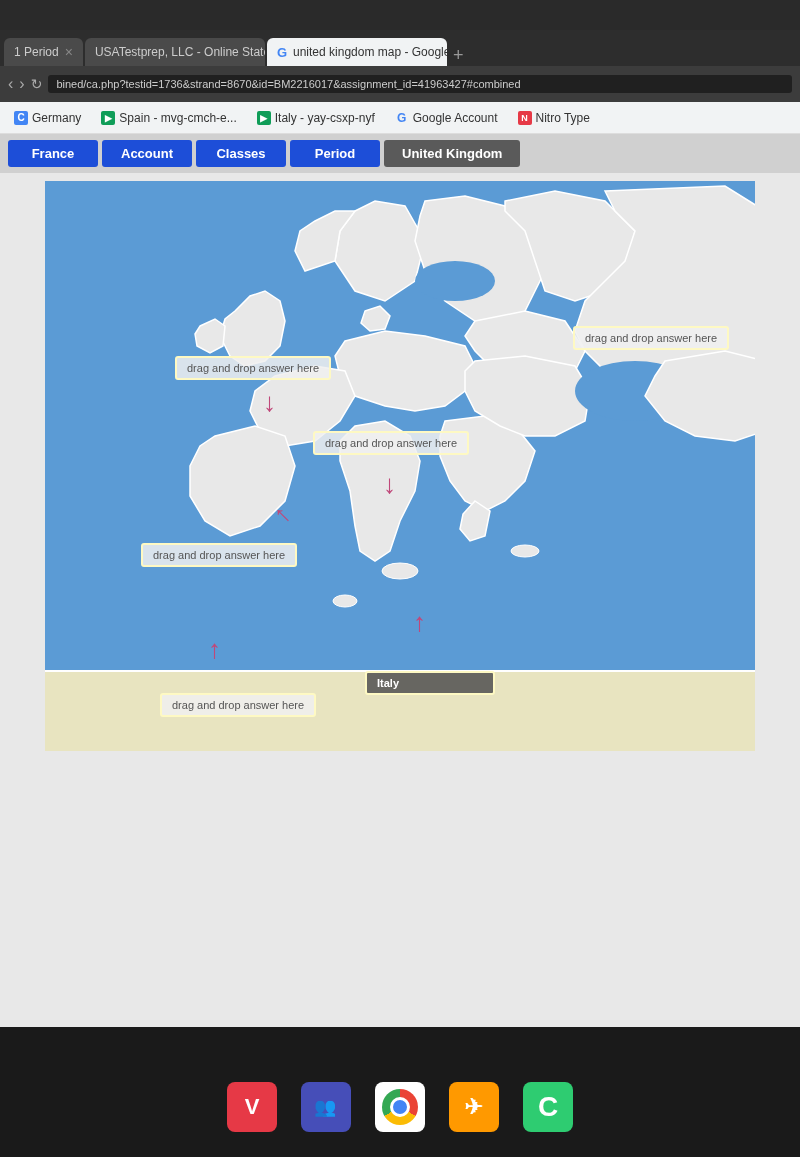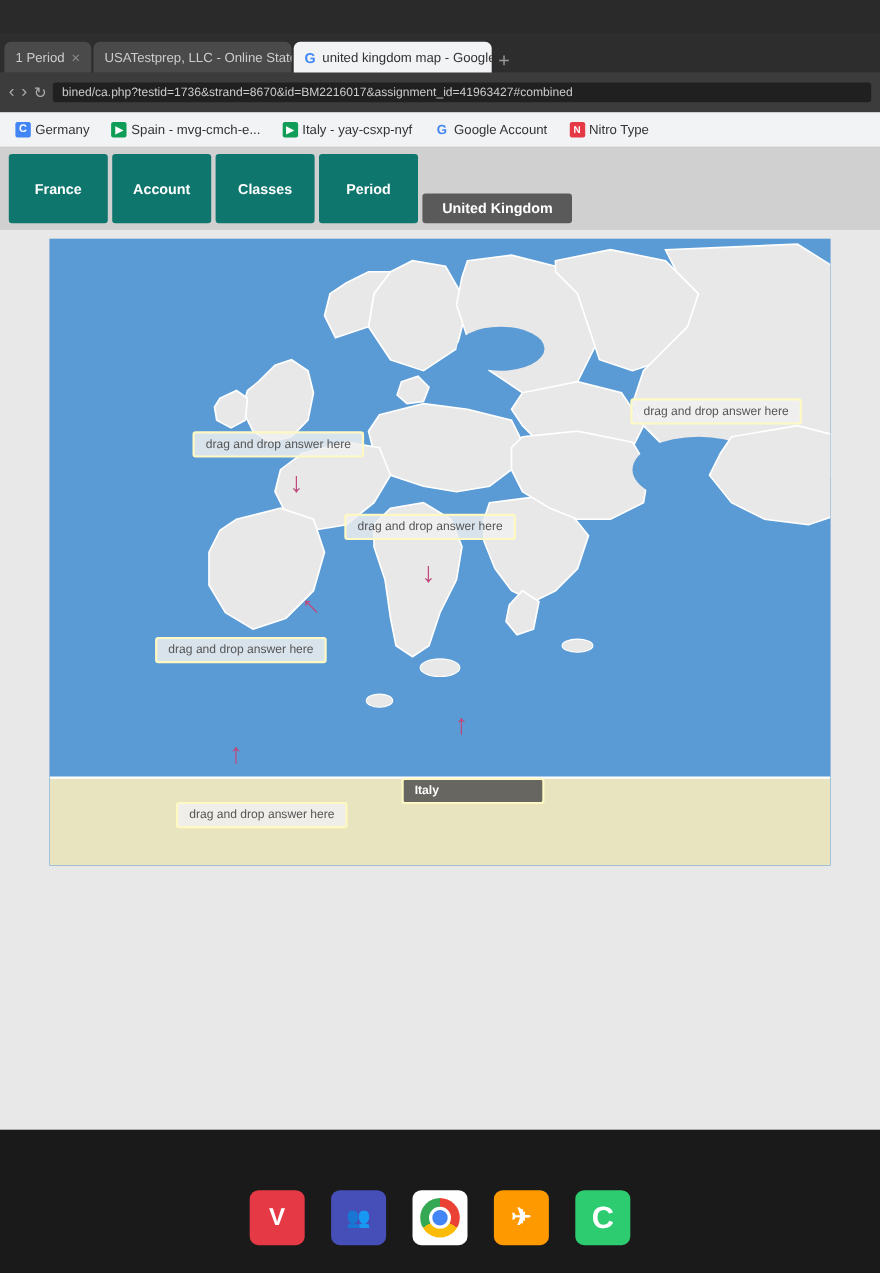--- a/index.html
+++ b/index.html
@@ -123,33 +123,32 @@
     
     .answer-buttons {
       display: flex;
       background: #d0d0d0;
       padding: 6px 8px;
       gap: 4px;
       flex-wrap: wrap;
     }
     .answer-btn {
       padding: 6px 18px;
-      background: #0f766e;
+      background: #1d4ed8;
       color: white;
       font-size: 13px;
       font-weight: bold;
       border: none;
       border-radius: 3px;
       cursor: pointer;
       min-width: 90px;
       text-align: center;
     }
     .answer-btn.active {
       background: #5a5a5a;
-      margin-top: 36px;
     }
 
     
     .map-container {
       position: relative;
       margin: 8px auto;
       width: 710px;
       height: 570px;
       overflow: hidden;
       background: #5b9bd5;

